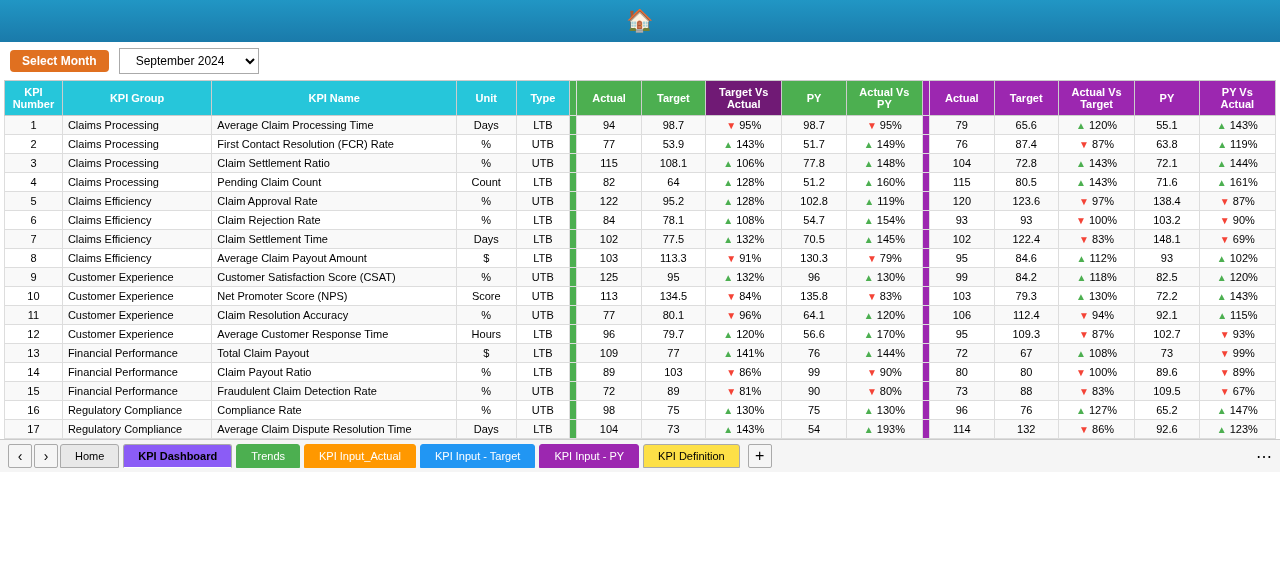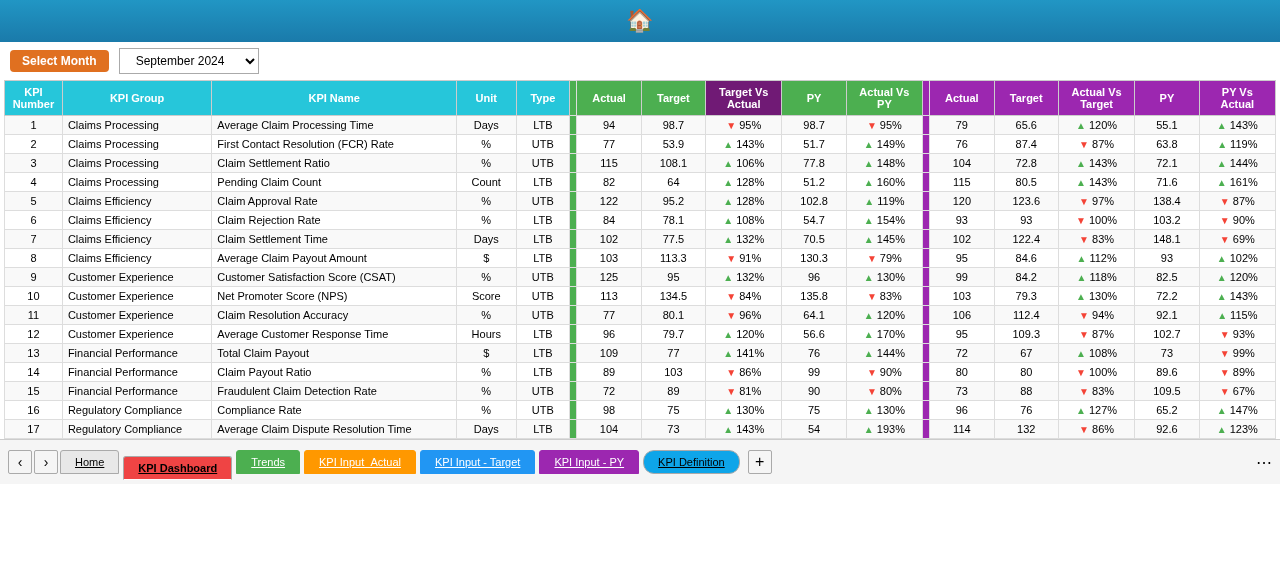--- a/index.html
+++ b/index.html
@@ -123,33 +123,31 @@
       border-radius: 2px;
     }
     .nav-tab {
       padding: 5px 14px;
       border: 1px solid #aaa;
       background: #e8e8e8;
       cursor: pointer;
       font-size: 11px;
       border-radius: 3px 3px 0 0;
       margin-right: 2px;
-      text-decoration: underline;
     }
     .nav-tab.active {
-      background: #ef4444;
+      background: #8b5cf6;
       border-bottom-color: white;
       font-weight: bold;
-      margin-top: 12px;
     }
     .nav-tab.trends { background: #4caf50; color: white; border-color: #4caf50; }
     .nav-tab.actual { background: #ff9800; color: white; border-color: #ff9800; }
     .nav-tab.target { background: #2196f3; color: white; border-color: #2196f3; }
     .nav-tab.py { background: #9c27b0; color: white; border-color: #9c27b0; }
-    .nav-tab.def { background: #0ea5e9; border-color: #aaa; border-radius: 11px; }
+    .nav-tab.def { background: #fde047; border-color: #aaa; }
     .nav-plus {
       margin-left: 4px;
       background: none;
       border: 1px solid #aaa;
       width: 24px;
       height: 24px;
       cursor: pointer;
       font-size: 16px;
       display: flex;
       align-items: center;

